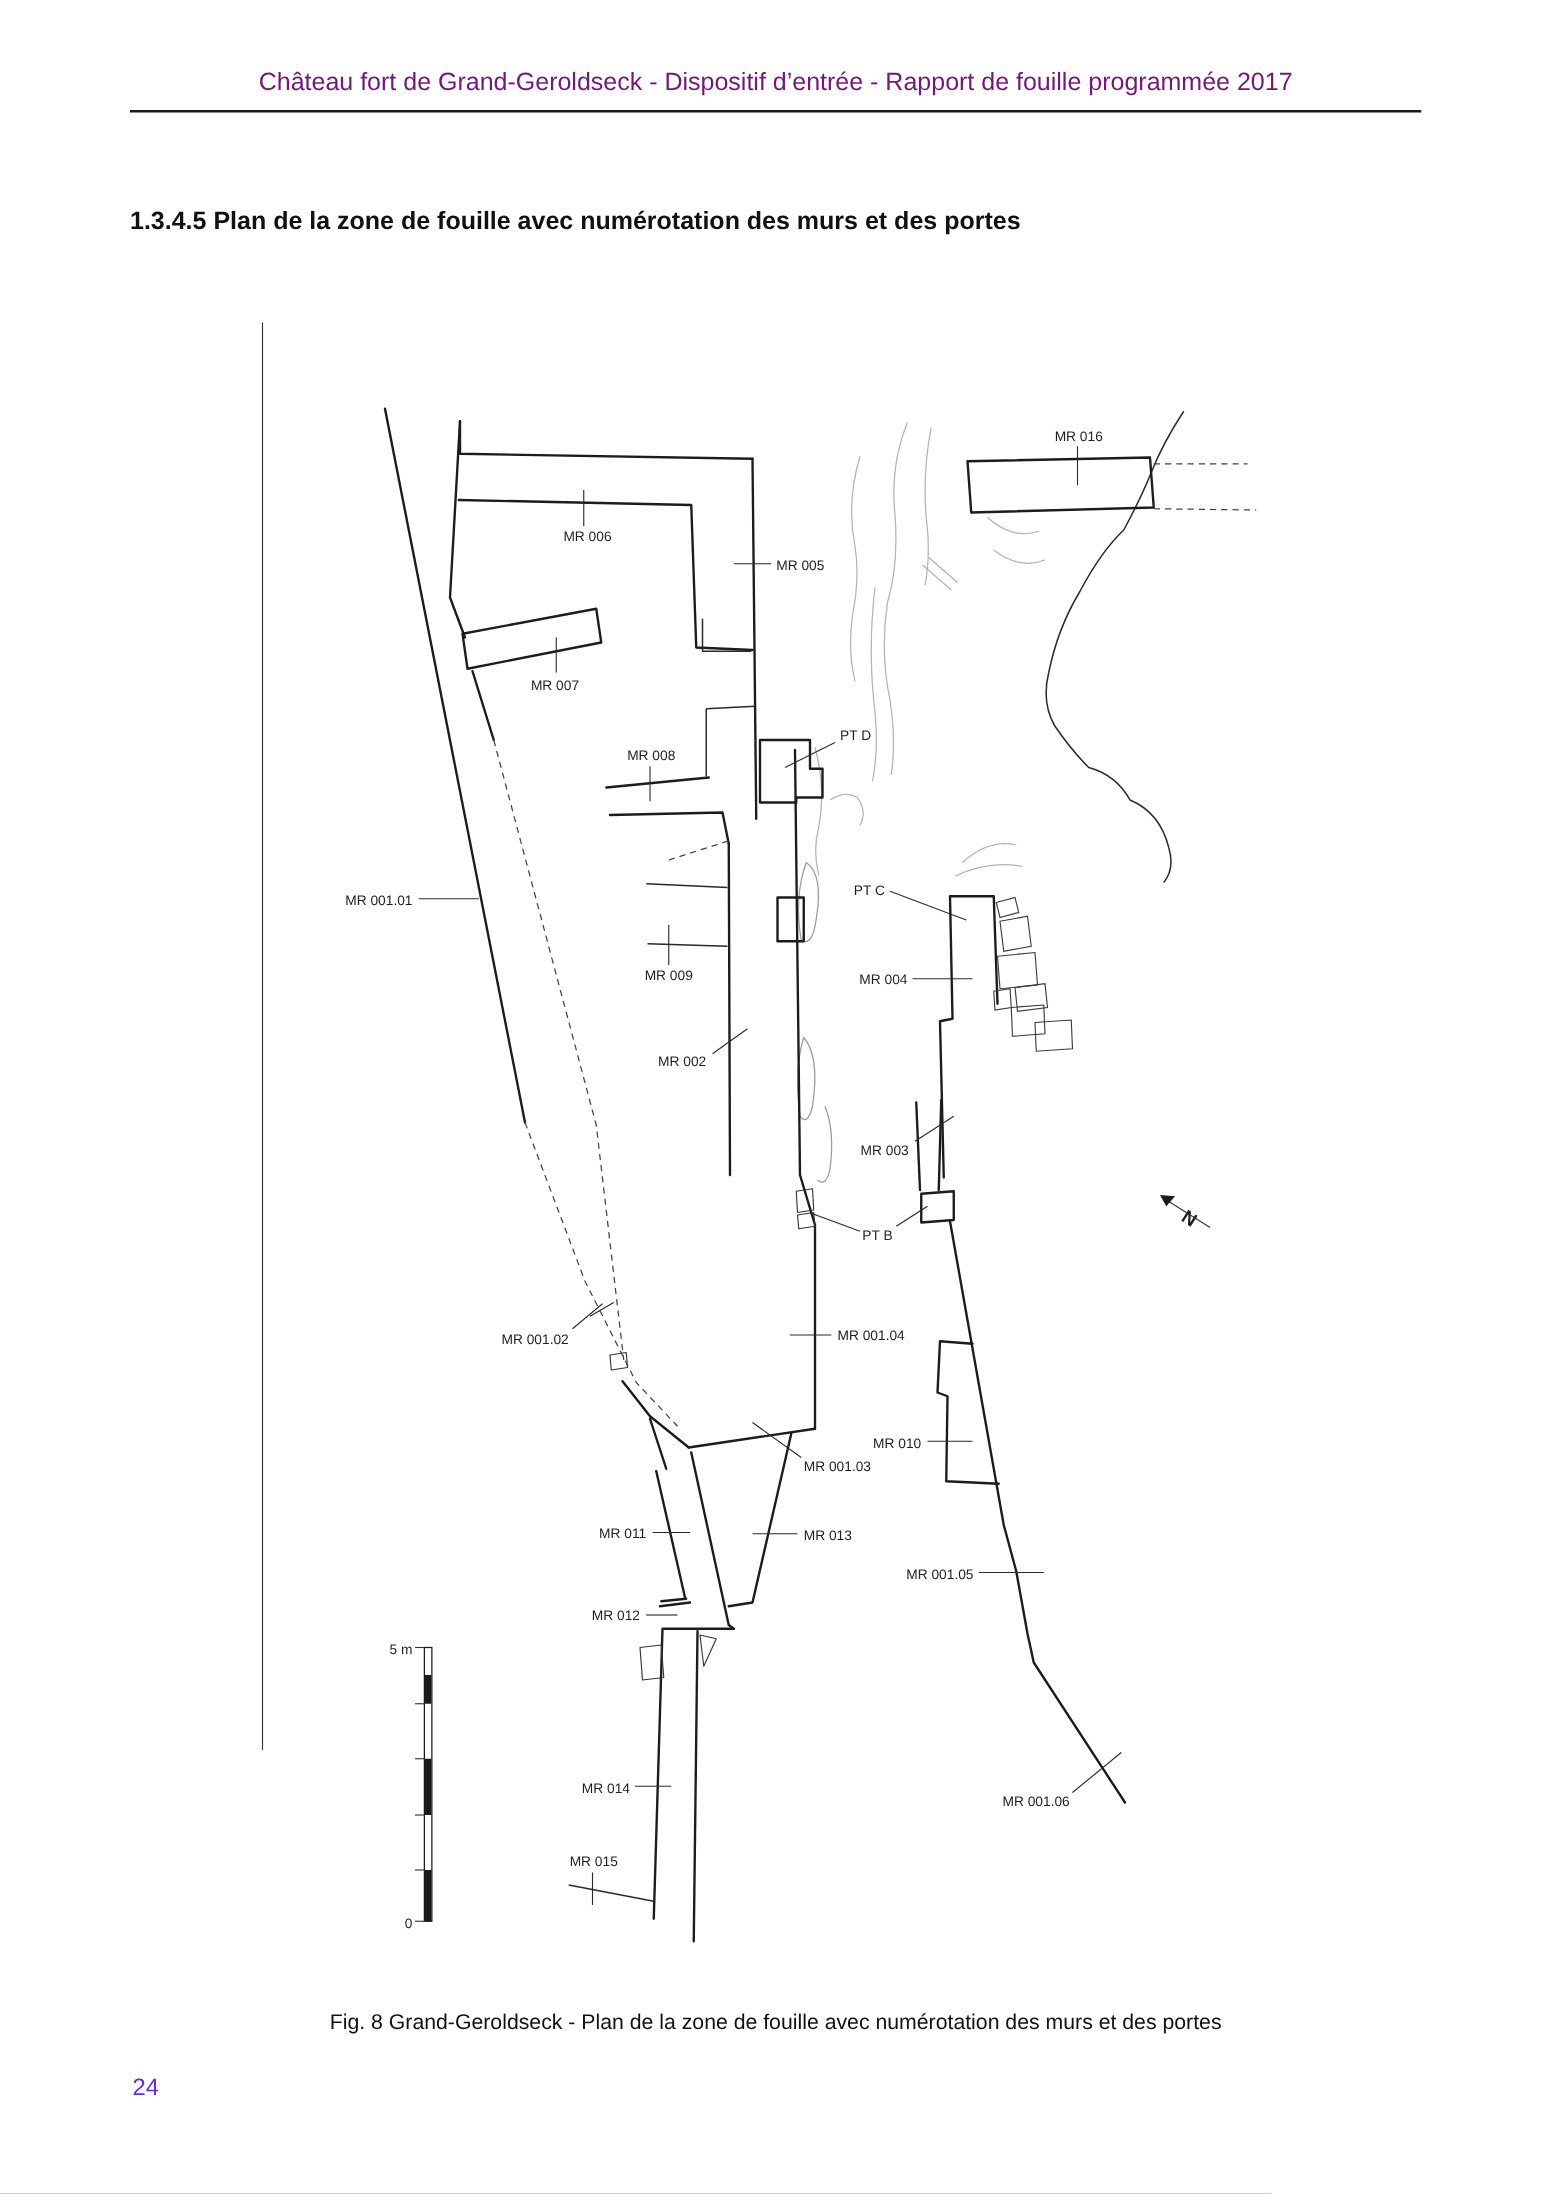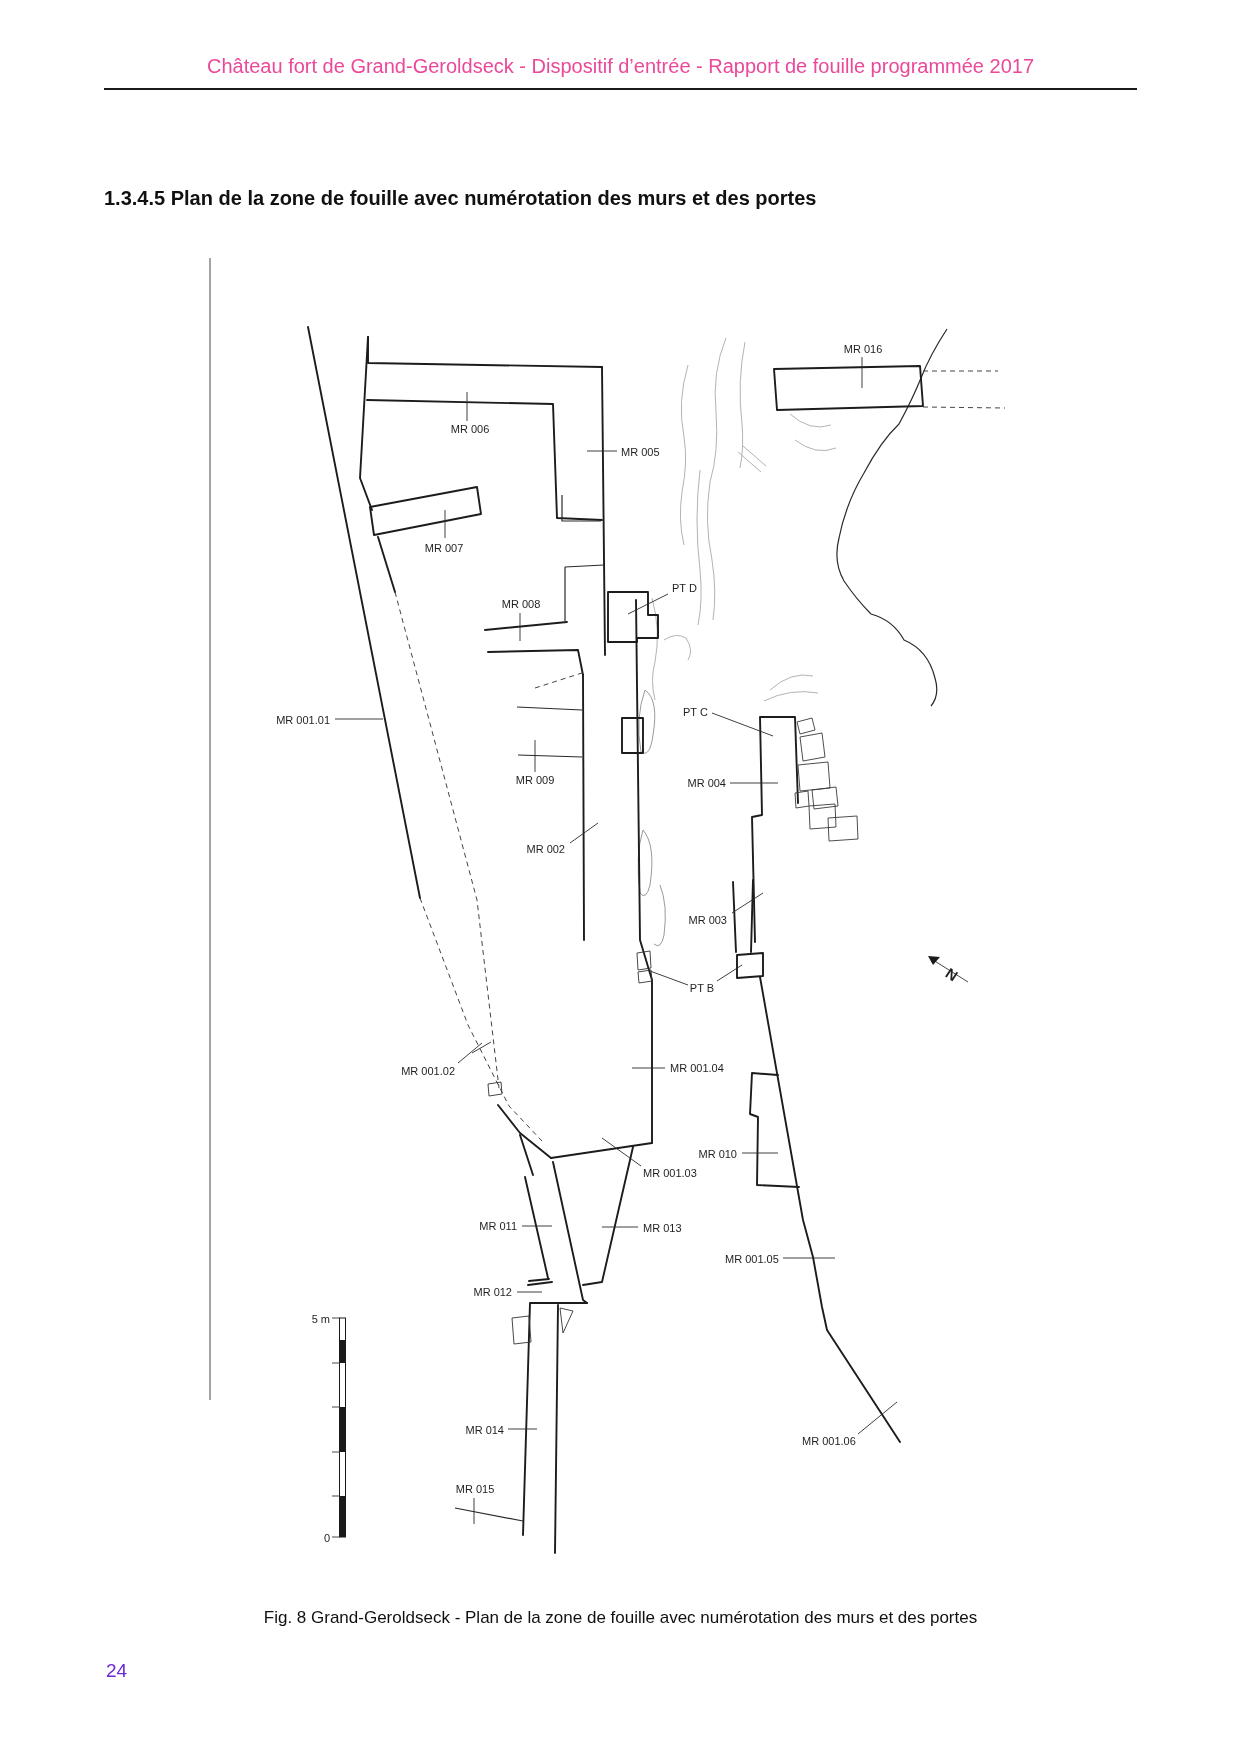--- a/index.html
+++ b/index.html
@@ -4,25 +4,25 @@
 <style>
   html,body{margin:0;padding:0;background:#888;}
   .page{
     position:relative;width:1241px;height:1755px;background:#ffffff;
     font-family:"Liberation Sans", sans-serif;color:#1a1a1a;overflow:hidden;
     margin:0 auto;
   }
   .header{
     position:absolute;left:104px;top:50px;width:1033px;height:38px;
     border-bottom:2px solid #1a1a1a;text-align:center;
-    font-size:20px;line-height:32px;color:#ec4899;
+    font-size:20px;line-height:32px;color:#701a75;
   }
   .section-heading{
     position:absolute;left:104px;top:166px;width:1060px;
-    font-size:20px;font-weight:bold;color:#111;margin-top:21px;
+    font-size:20px;font-weight:bold;color:#111;
   }
   .caption{
     position:absolute;left:0px;top:1596px;width:1241px;text-align:center;
     font-size:17px;color:#111;margin-top:12px;
   }
   .page-number{
     position:absolute;left:106px;top:1660px;font-size:19px;color:#6d28d9;
   }
   svg{position:absolute;left:0;top:0;}
   .lbl{font-family:"Liberation Sans",sans-serif;font-size:11px;fill:#1f1f1f;}

